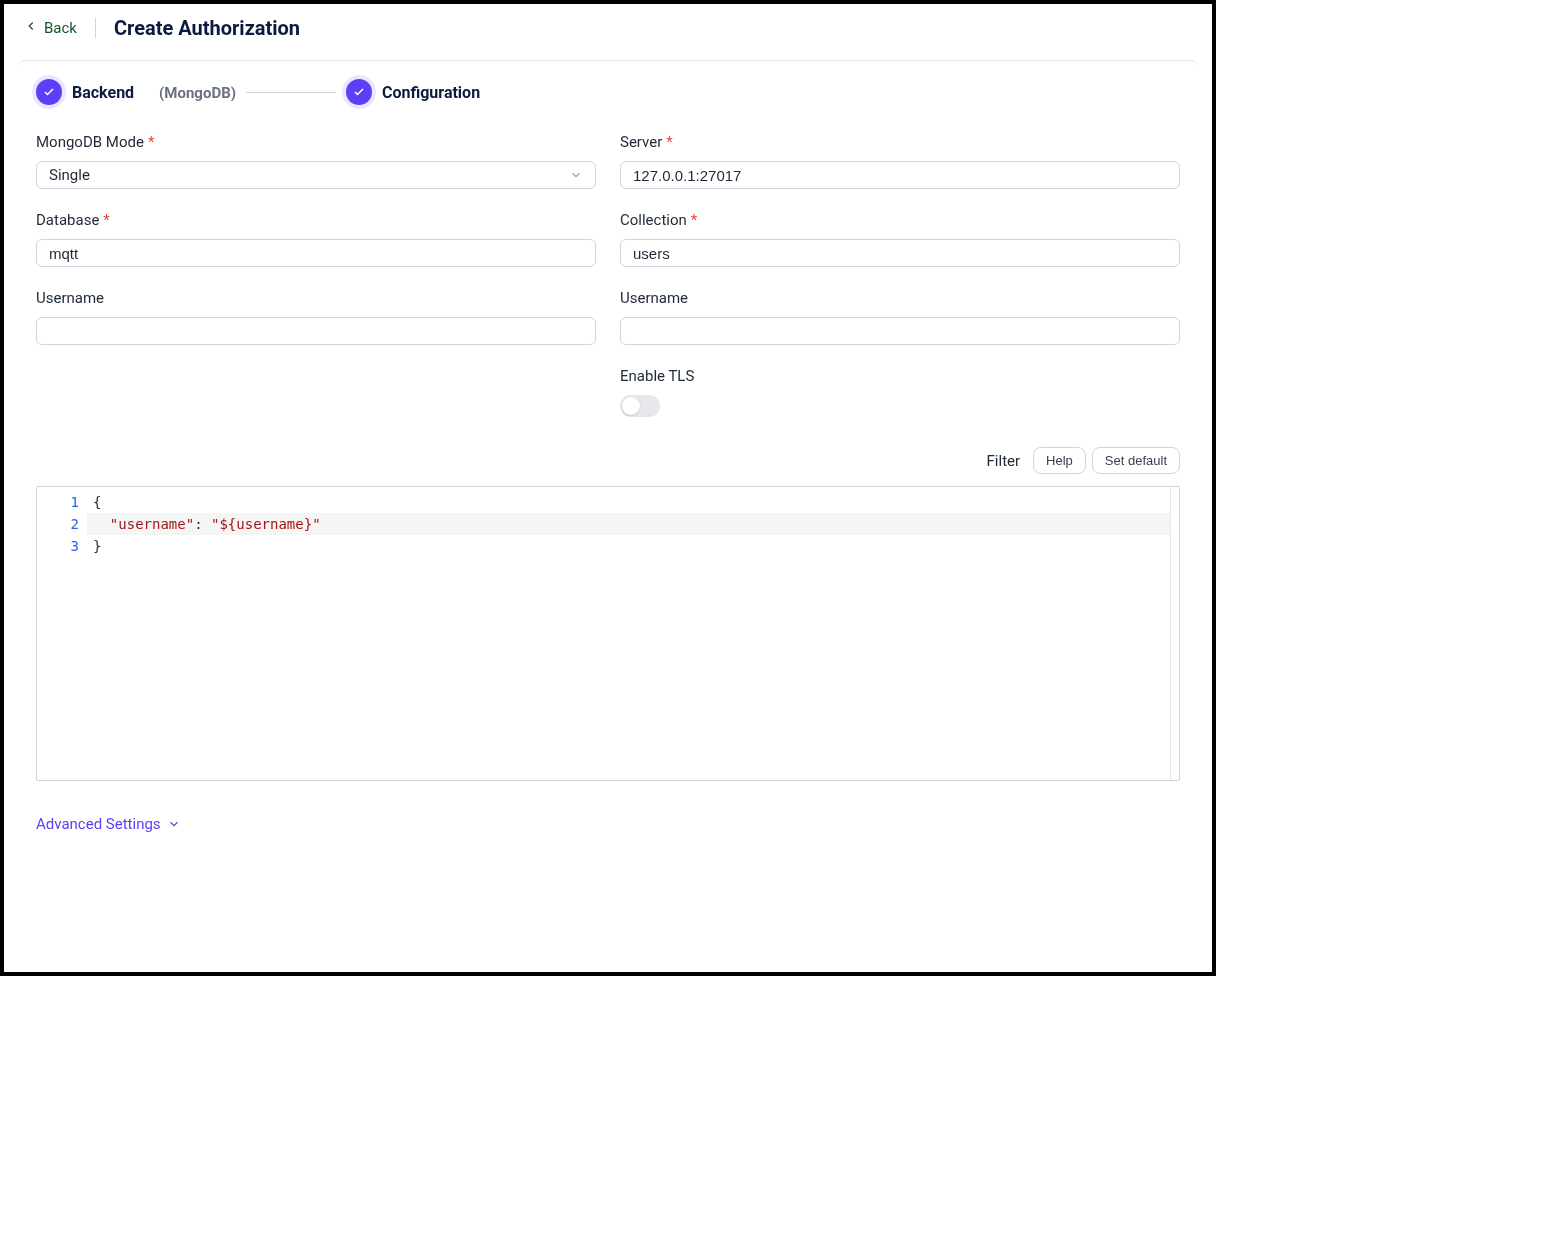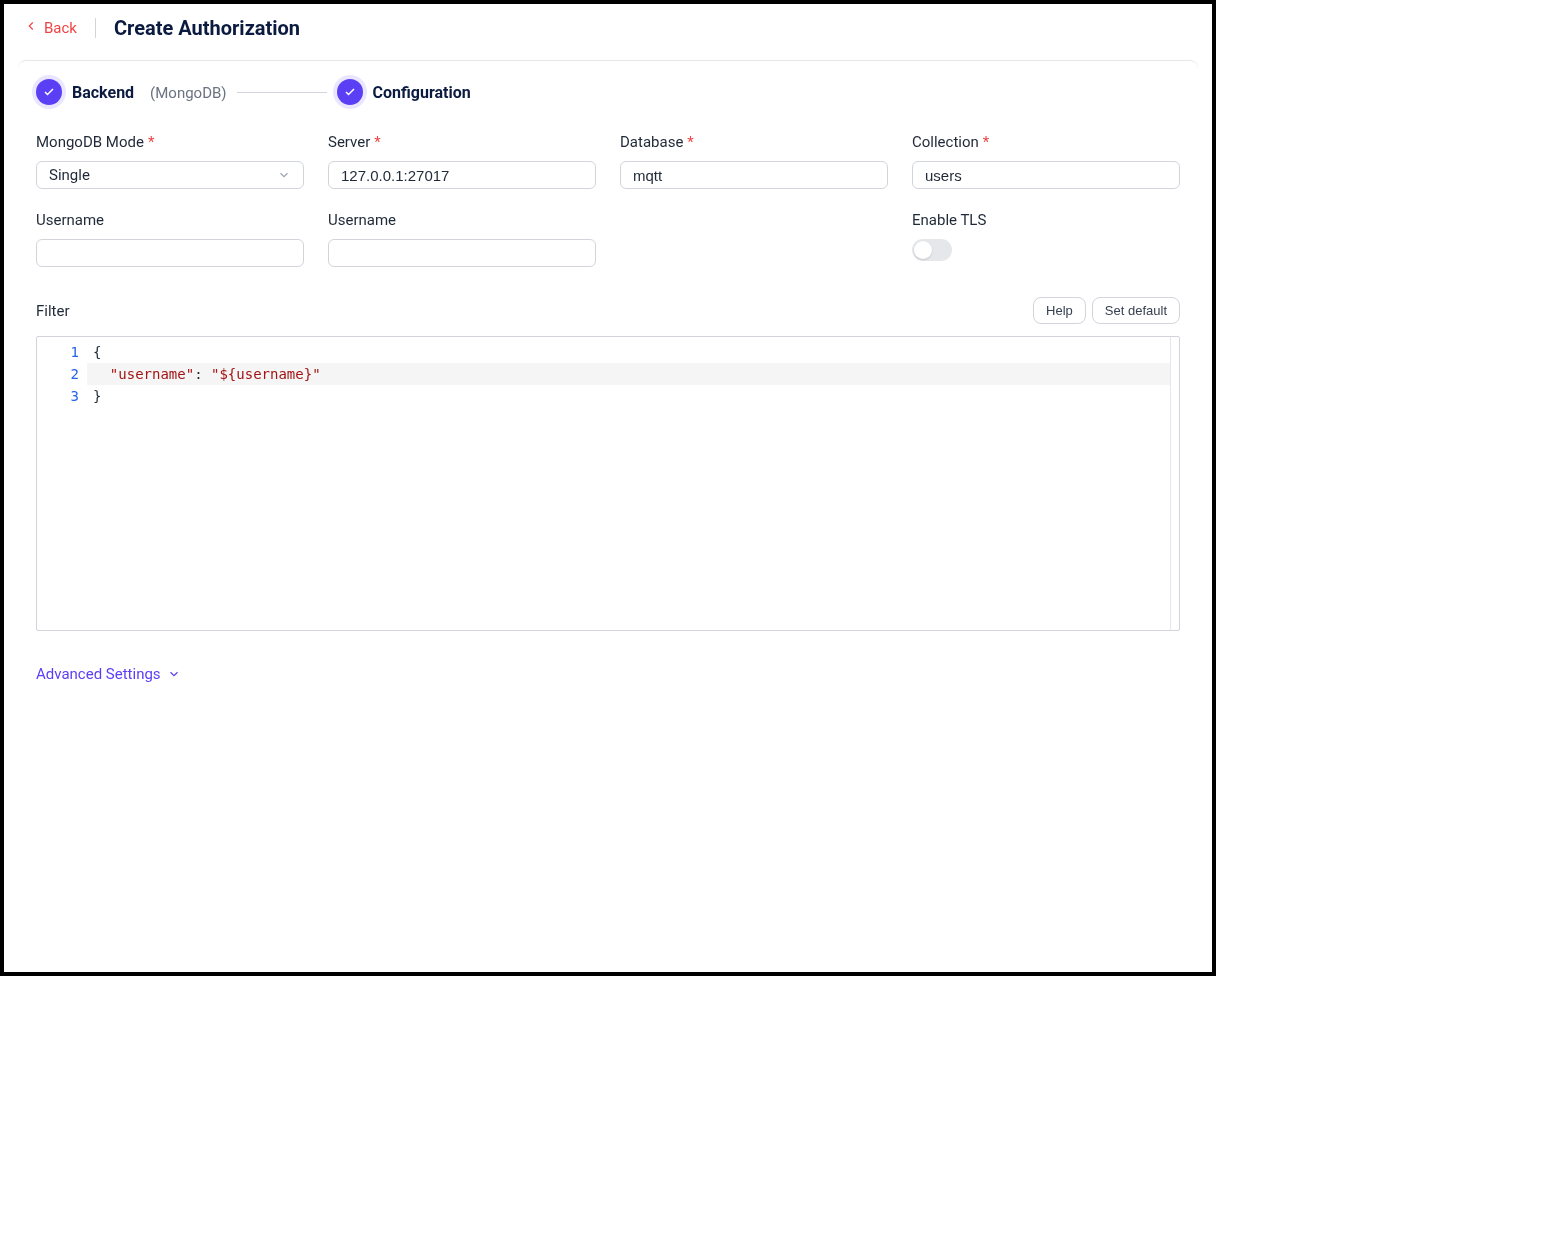--- a/index.html
+++ b/index.html
@@ -16,21 +16,21 @@
     display: flex;
     align-items: center;
     padding: 12px 20px;
     gap: 12px;
   }
   .back-wrap {
     display: flex;
     align-items: flex-start;
     gap: 6px;
     cursor: pointer;
-    color: #ef4444;
+    color: #14532d;
     font-size: 15px;
   }
   .chevron-left {
     width: 14px; height: 14px;
   }
   .divider-v {
     width: 1px;
     height: 20px;
     background: #d1d5db;
     margin: 0 6px;
@@ -71,31 +71,31 @@
     color: #fff;
   }
   .step-label {
     font-size: 16px;
     font-weight: 700;
     color: #0b1b3f;
   }
   .step-sub {
     font-size: 15px;
     color: #6b7280;
-    font-weight: 400;
-    margin-left: 12px;
+    font-weight: 700;
+    margin-left: 21px;
   }
   .step-line {
     width: 90px;
     height: 1px;
     background: #d1d5db;
   }
   .form-grid {
     display: grid;
-    grid-template-columns: 1fr 1fr 1fr 1fr;
+    grid-template-columns: 1fr 1fr;
     column-gap: 24px;
     row-gap: 22px;
   }
   .form-item {}
   .form-label {
     font-size: 15px;
     color: #1f2937;
     margin-bottom: 10px;
     display: flex;
     align-items: center;
@@ -138,21 +138,21 @@
     position: absolute;
     width: 18px; height: 18px;
     border-radius: 50%;
     background: #fff;
     top: 2px; left: 2px;
     box-shadow: 0 1px 2px rgba(0,0,0,0.15);
   }
   .filter-header {
     display: flex;
     align-items: center;
-    justify-content: space-between;
+    justify-content: flex-end;
     margin-top: 30px;
     gap: 13px;
   }
   .filter-title {
     font-size: 15px;
     color: #1f2937;
   }
   .btn-group { display: flex; gap: 6px; }
   .btn-sm {
     border: 1px solid #d1d5db;

